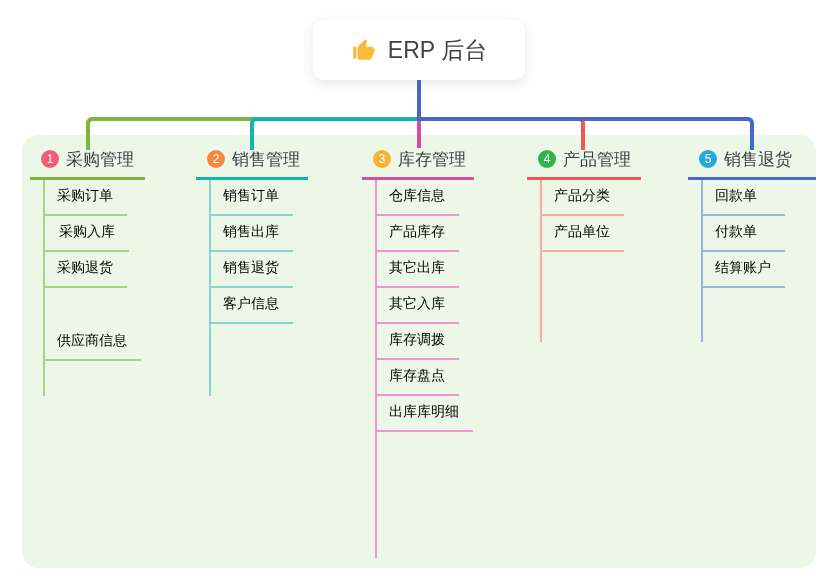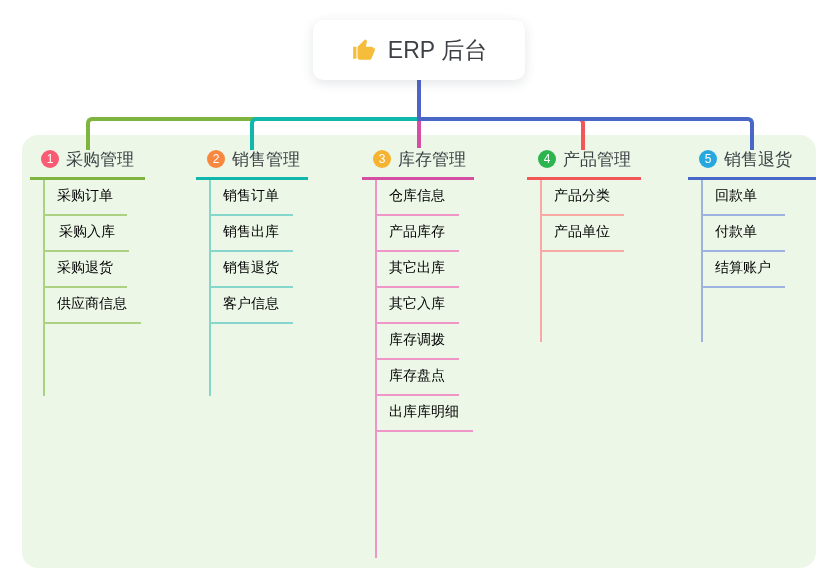--- a/index.html
+++ b/index.html
@@ -61,21 +61,21 @@
           <div class="vline" style="background: rgb(171, 209, 131); height: 216px;"></div>
           <div class="child-row" style="border-bottom-color: rgb(171, 209, 131);">
             <span>采购订单</span>
           </div>
           <div class="child-row" style="border-bottom-color: rgb(171, 209, 131); padding-left: 16px;">
             <span>采购入库</span>
           </div>
           <div class="child-row" style="border-bottom-color: rgb(171, 209, 131);">
             <span>采购退货</span>
           </div>
-          <div class="child-row" style="border-bottom-color: rgb(171, 209, 131);">
+          <div class="child-row" style="border-bottom-color: rgb(171, 209, 131); margin-top: 37px;">
             <span>供应商信息</span>
           </div>
         </div>
       </div>
       <div class="branch" style="left: 196px; top: 148px; width: 112px;">
         <div class="branch-title" style="border-bottom-color: rgb(16, 183, 171);">
           <span class="badge" style="background: rgb(248, 135, 63);">2</span>
           <span>销售管理</span>
         </div>
         <div class="children">

